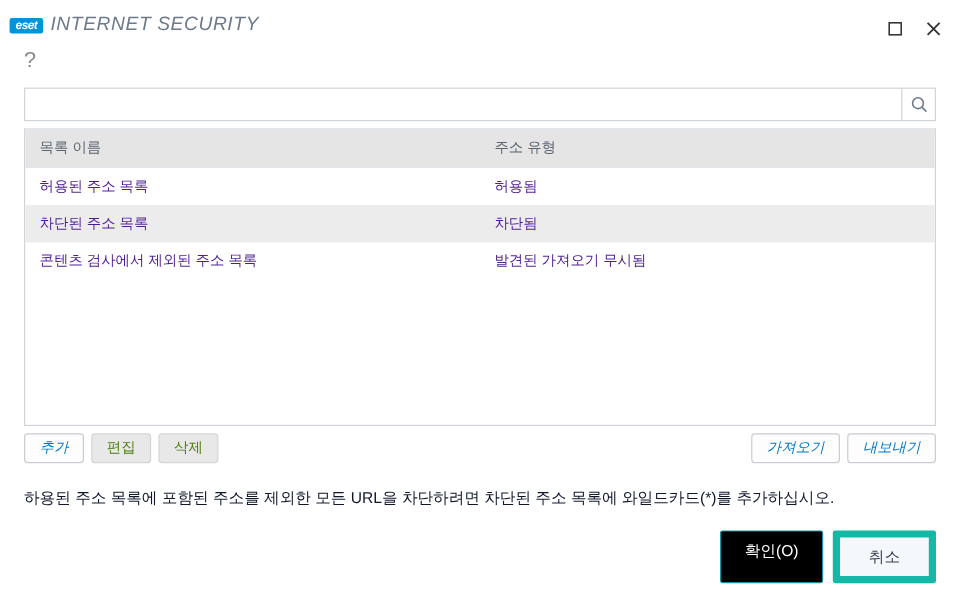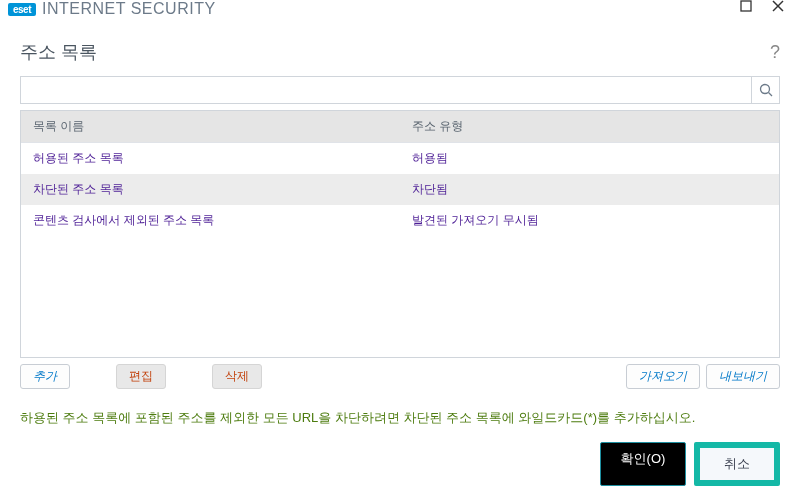--- a/index.html
+++ b/index.html
@@ -8,23 +8,24 @@
       background: #fff;
       width: 800px;
       height: 500px;
       overflow: hidden;
       color: #333;
       font-size: 13px;
     }
     .titlebar {
       height: 30px;
       display: flex;
-      align-items: flex-start;
+      align-items: flex-end;
       padding: 0 8px;
       justify-content: space-between;
+      font-style: italic;
     }
     .titlebar-left {
       display: flex;
       align-items: center;
       gap: 6px;
     }
     .eset-logo {
       background: #0094d8;
       color: #fff;
       font-weight: bold;
@@ -127,29 +128,28 @@
       background: #fdfdfd;
       color: #3a4050;
       padding: 3px 12px;
       font-size: 12px;
       border-radius: 3px;
       cursor: pointer;
     }
     .btn.primary-link { color: #0078c8; font-style: italic; }
     .btn.disabled {
       background: #e8e8e8;
-      color: #c2410c;
+      color: #4d7c0f;
       border-color: #d5d5d5;
       cursor: default;
-      margin-left: 40px;
     }
     .hint-text {
       padding: 20px 20px 0 20px;
       font-size: 13px;
-      color: #4d7c0f;
+      color: #0f172a;
     }
     .footer {
       position: absolute;
       bottom: 0;
       left: 0;
       right: 0;
       display: flex;
       justify-content: flex-end;
       gap: 8px;
       padding: 14px 20px;
@@ -189,21 +189,20 @@
     <span class="win-btn">
       <svg width="12" height="12">
           <line x1="1" y1="1" x2="11" y2="11" stroke="#333" stroke-width="1.5"></line>
           <line x1="11" y1="1" x2="1" y2="11" stroke="#333" stroke-width="1.5"></line>
         </svg>
     </span>
   </div>
 </div>
 
 <div class="header-row">
-  <h1 class="page-title">주소 목록</h1>
   <span class="help-icon">?</span>
 </div>
 
 <div class="content">
   <div class="search-bar">
     <input class="search-input" type="text" value="" style="">
     <div class="search-btn">
       <svg width="14" height="14">
           <circle cx="6" cy="6" r="4.5" fill="none" stroke="#6c7a89" stroke-width="1.3"></circle>
           <line x1="9.5" y1="9.5" x2="13" y2="13" stroke="#6c7a89" stroke-width="1.3"></line>

